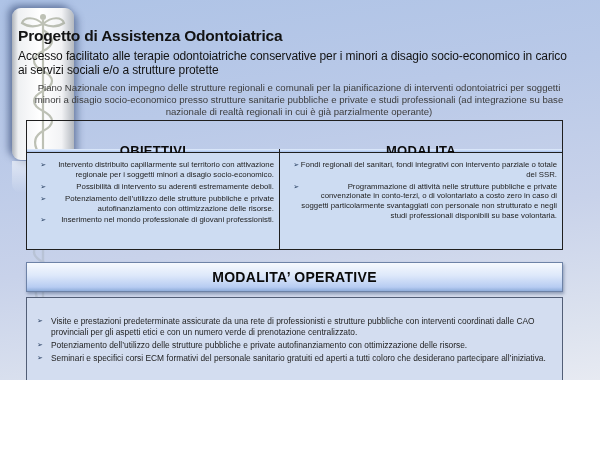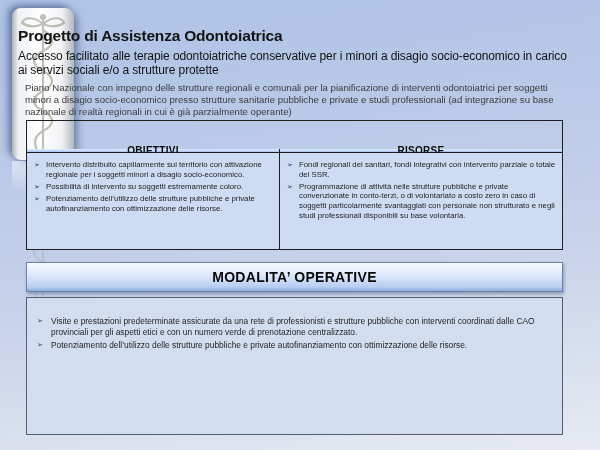--- a/index.html
+++ b/index.html
@@ -1,20 +1,20 @@
 <!DOCTYPE html>
 <html><head>
 <meta charset="utf-8">
 <style>
   * { margin:0; padding:0; box-sizing:border-box; }
   html,body { width:600px; height:450px; overflow:hidden; }
   body { font-family:"Liberation Sans", sans-serif; }
 
   .slide {
-    position:relative; width:600px; height:450px; overflow:hidden;
+    position:relative; width:600px; height:380px; overflow:hidden;
     background:linear-gradient(172deg, #aec3e6 0%, #b9c9e8 30%, #c8d2ea 60%, #dde3ef 88%, #e7eaf2 100%);
   }
 
   
   .logo-box {
     position:absolute; left:12px; top:8px; width:62px; height:152px;
     border-radius:9px;
     background:linear-gradient(90deg,#aeb3ba 0%, #eef0f2 10%, #ffffff 45%, #f2f3f5 80%, #b3b8bf 100%);
     box-shadow:-4px -3px 7px rgba(45,65,110,0.55), 4px 4px 7px rgba(45,65,110,0.45);
   }
@@ -23,39 +23,39 @@
     position:absolute; left:12px; top:161px; width:62px; height:32px;
     border-radius:0 0 9px 9px;
     background:linear-gradient(180deg, rgba(255,255,255,0.55), rgba(255,255,255,0));
   }
   .watermark-low { position:absolute; left:16px; top:168px; opacity:.14; }
 
   
   .title-block { position:absolute; left:18px; top:27px; width:566px; }
   .slide-title { font-size:15.5px; font-weight:bold; color:#131313; line-height:1.2; letter-spacing:-0.2px; }
   .slide-subtitle { margin-top:3px; font-size:12px; font-weight:normal; color:#131313; line-height:1.22; letter-spacing:-0.1px; width:560px; }
-  .intro { margin-top:4px; margin-left:7px; width:548px; font-size:9.6px; color:#3c3c3c; line-height:1.24; }
+  .intro { margin-top:4px; margin-left:7px; width:548px; font-size:9.6px; color:#3c3c3c; line-height:1.24;text-align:center; }
 
   
   .info-table {
     position:absolute; left:26px; top:120px; width:537px; height:130px;
     display:grid; grid-template-columns:252px 1fr; grid-template-rows:32px 1fr;
     border:1px solid #1f1f1f;
   }
   .th {
     display:flex; align-items:center; justify-content:center;
-    font-size:10px; font-weight:bold; color:#0a0a0a; letter-spacing:.3px;
+    font-size:13px; font-weight:bold; color:#0a0a0a; letter-spacing:.3px;
     background:linear-gradient(180deg,#e2ecfb 0%, #cadcf6 45%, #a6c1ed 100%);
     border-bottom:1px solid #1f1f1f;
     margin-top:28px;
   }
   .col-right { border-left:1px solid #1f1f1f; }
   .td {
     background:#cddcf2; padding:7px 5px 4px 4px;
-    font-size:7.8px; color:#222; line-height:1.26;
+    font-size:7.8px; color:#222; line-height:1.26;text-align:right;
   }
 
   
   .li { display:flex; margin-bottom:2px; }
   .blt { flex:0 0 15px; padding-left:3px; color:#21395c; font-size:7px; line-height:1.45; }
   .litxt { flex:1; }
 
   
   .modalita-bar {
     position:absolute; left:26px; top:262px; width:537px; height:30px;
@@ -103,39 +103,43 @@
   <div class="logo-reflection"></div>
 
   <div class="title-block">
     <div class="slide-title">Progetto di Assistenza Odontoiatrica</div>
     <div class="slide-subtitle">Accesso facilitato alle terapie odontoiatriche conservative per i minori a disagio socio-economico in carico ai servizi sociali e/o a strutture protette</div>
     <div class="intro">Piano Nazionale con impegno delle strutture regionali e comunali per la pianificazione di interventi odontoiatrici per soggetti minori a disagio socio-economico presso strutture sanitarie pubbliche e private e studi professionali (ad integrazione su base nazionale di realtà regionali in cui è già parzialmente operante)</div>
   </div>
 
   <div class="info-table">
     <div class="th">OBIETTIVI</div>
-    <div class="th col-right">RISORSE</div>
+    <div class="th col-right">MODALITA</div>
 
     <div class="td">
 
         <div class="li">
           <span class="blt">➢</span>
           <span class="litxt">Intervento distribuito capillarmente sul territorio con attivazione regionale per i soggetti minori a disagio socio-economico.</span>
         </div>
 
         <div class="li">
           <span class="blt">➢</span>
-          <span class="litxt">Possibilità di intervento su soggetti estremamente coloro.</span>
+          <span class="litxt">Possibilità di intervento su aderenti estremamente deboli.</span>
         </div>
 
         <div class="li">
           <span class="blt">➢</span>
           <span class="litxt">Potenziamento dell’utilizzo delle strutture pubbliche e private autofinanziamento con ottimizzazione delle risorse.</span>
         </div>
 
+        <div class="li">
+          <span class="blt">➢</span>
+          <span class="litxt">Inserimento nel mondo professionale di giovani professionisti.</span>
+        </div>
       </div>
 
     <div class="td col-right">
 
         <div class="li">
           <span class="blt">➢</span>
           <span class="litxt">Fondi regionali del sanitari, fondi integrativi con intervento parziale o totale del SSR.</span>
         </div>
 
         <div class="li">
@@ -155,15 +159,19 @@
       </div>
 
 
 
       <div class="li">
         <span class="blt">➢</span>
         <span class="litxt">Potenziamento dell’utilizzo delle strutture pubbliche e private autofinanziamento con ottimizzazione delle risorse.</span>
       </div>
 
 
+      <div class="li">
+        <span class="blt">➢</span>
+        <span class="litxt">Seminari e specifici corsi ECM formativi del personale sanitario gratuiti ed aperti a tutti coloro che desiderano partecipare all’iniziativa.</span>
+      </div>
     </div>
 
 </div>
 
 </body></html>

